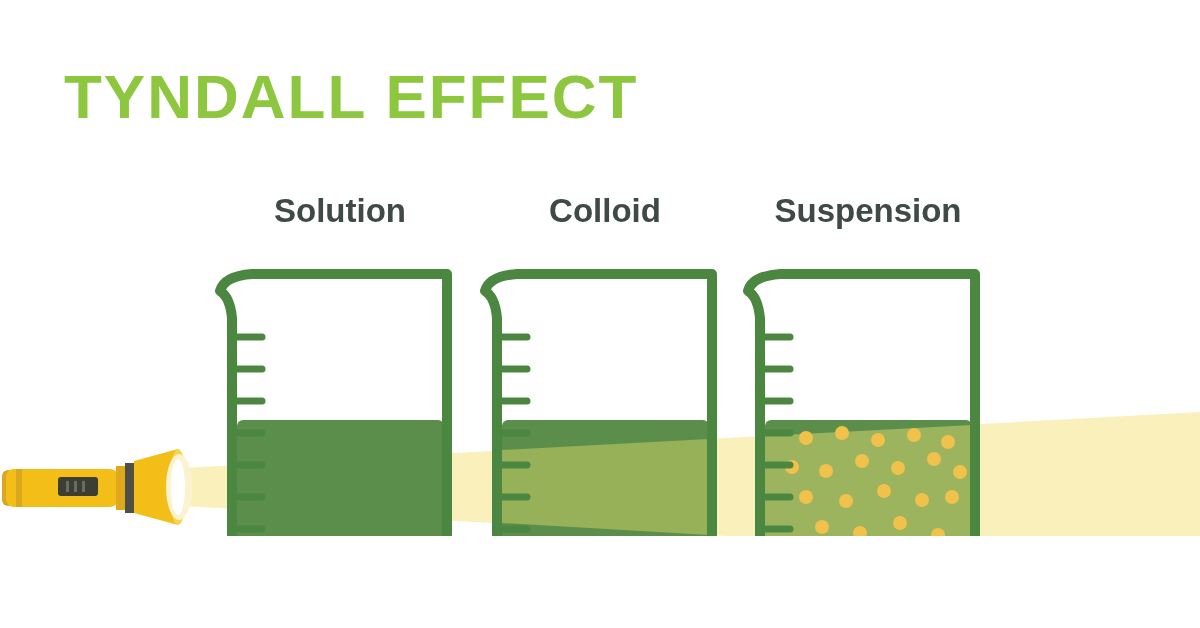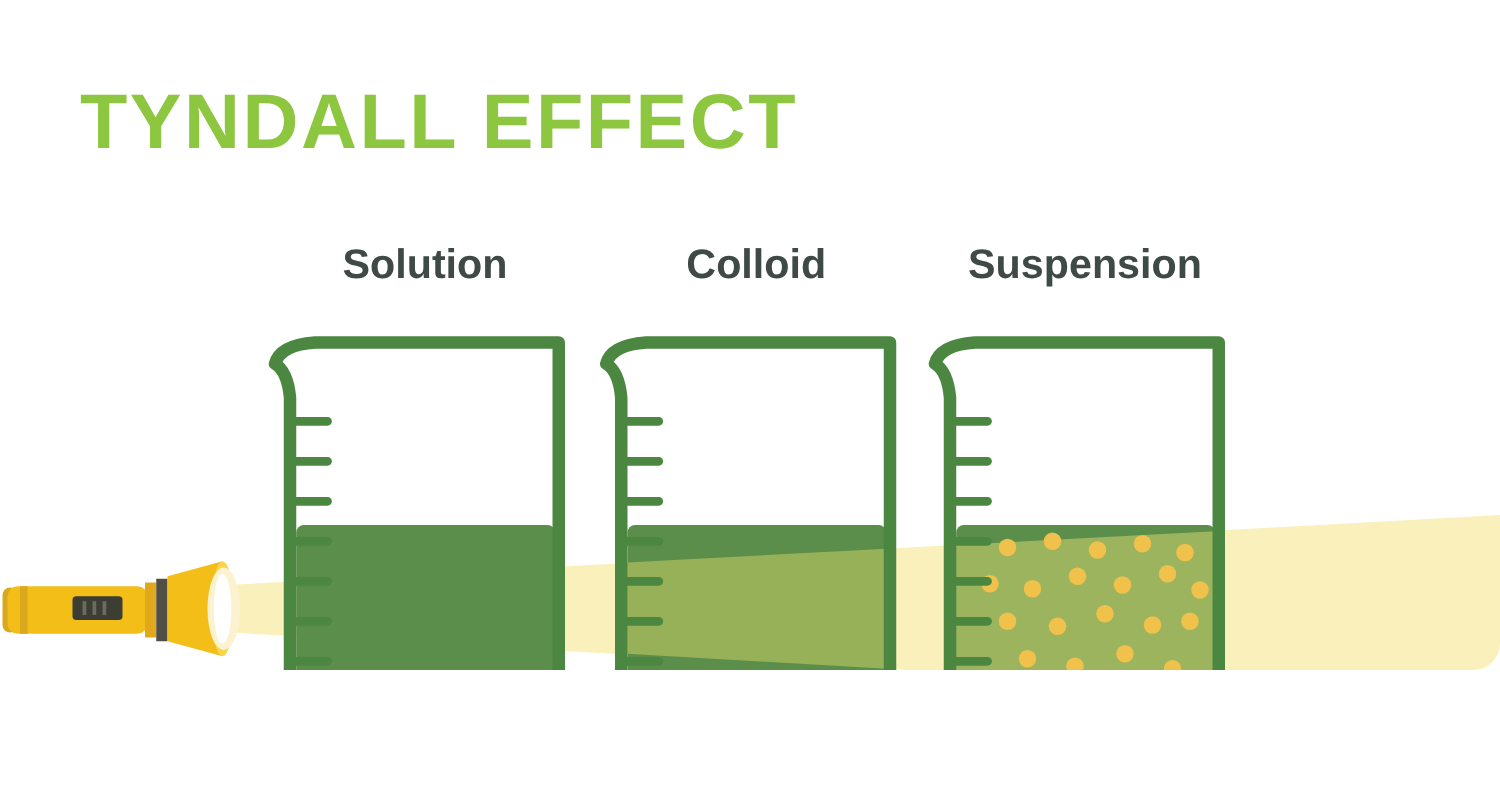--- a/index.html
+++ b/index.html
@@ -6,21 +6,20 @@
     margin: 0;
     padding: 0;
     background: #ffffff;
   }
   .canvas {
     position: relative;
     width: 1200px;
     height: 536px;
     overflow: hidden;
     font-family: "Liberation Sans", sans-serif;
-    border-radius: 21px;
   }
   svg { display: block; }
   .title-text {
     font-family: "Liberation Sans", sans-serif;
     font-weight: 700;
     font-size: 62px;
     letter-spacing: 2px;
   }
   .beaker-label {
     font-family: "Liberation Sans", sans-serif;

